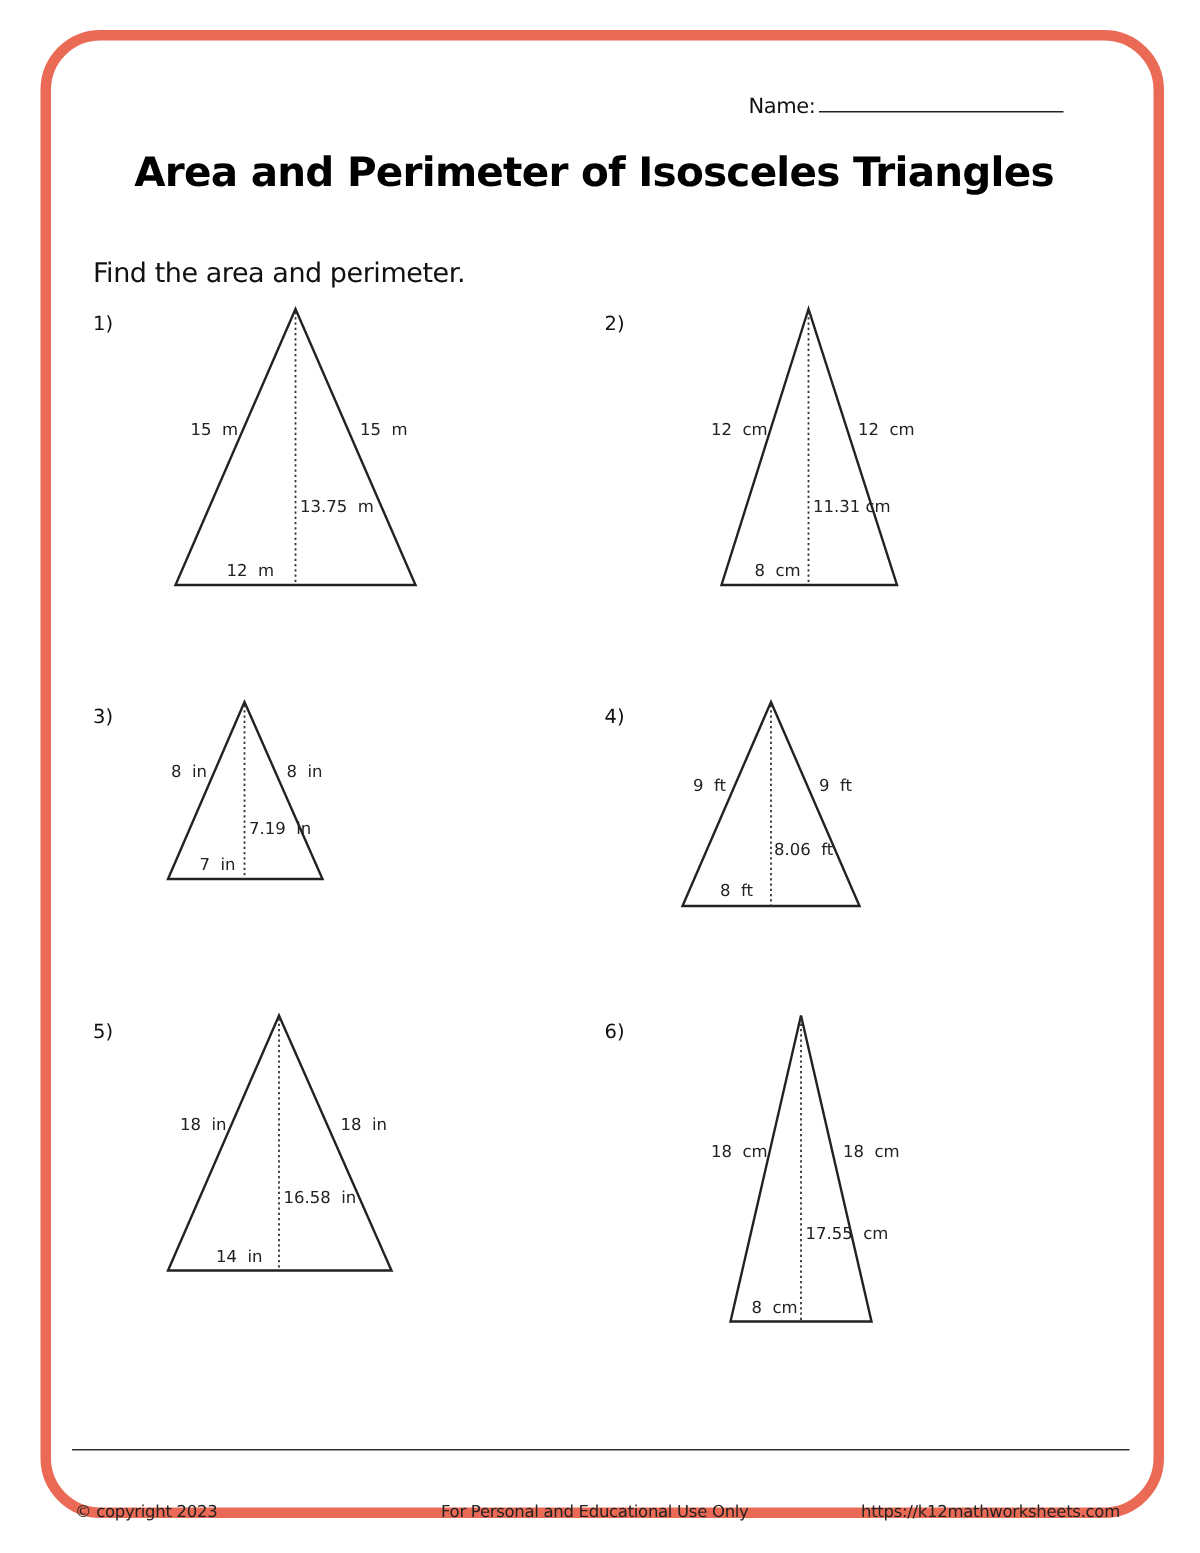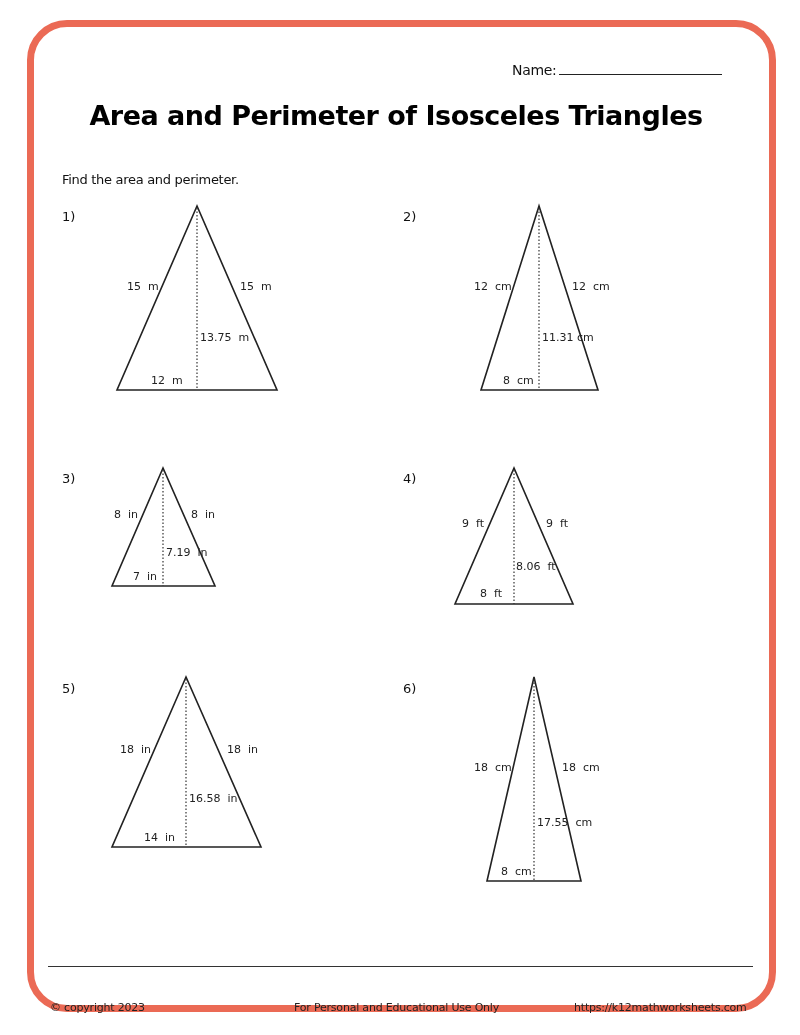--- a/index.html
+++ b/index.html
@@ -1,26 +1,26 @@
 <!DOCTYPE html>
 <html><head>
 <meta charset="utf-8">
 <style>
   html, body { margin: 0; padding: 0; background: #ffffff; }
   body { width: 800px; height: 1035px; position: relative; overflow: hidden;
          font-family: "DejaVu Sans", "Liberation Sans", sans-serif; color: #111; }
   .frame { position: absolute; left: 27px; top: 20px; width: 735px; height: 978px;
            border: 7px solid #EB6A55; border-radius: 40px; box-sizing: content-box; }
-  .name-line { position: absolute; left: 512px; top: 62px; font-size: 14px; letter-spacing: -0.3px; }
+  .name-line { position: absolute; left: 499px; top: 62px; font-size: 14px; letter-spacing: -0.3px; }
   .name-line .blank { display: inline-block; width: 163px; border-bottom: 1px solid #222;
                       margin-left: 2px; vertical-align: baseline; height: 12px; }
   .title { position: absolute; left: 0; width: 792px; top: 100px; text-align: center;
            font-family: "DejaVu Sans", sans-serif; font-weight: bold; font-size: 27px;
            letter-spacing: -0.5px; color: #000; }
-  .instructions { position: absolute; left: 62px; top: 172px; font-size: 13px; letter-spacing: -0.3px; }
+  .instructions { position: absolute; left: 62px; top: 172px; font-size: 18px; letter-spacing: -0.3px; }
   .qnum { position: absolute; font-size: 13px; }
   svg.figures { position: absolute; left: 0; top: 0; }
   svg text { font-family: "DejaVu Sans", sans-serif; font-size: 11px; fill: #222; }
   .footer-rule { position: absolute; left: 48px; top: 966px; width: 705px; height: 0;
                  border-top: 1.5px solid #333; }
   .footer { position: absolute; top: 1001px; font-size: 11px; letter-spacing: -0.2px; color: #222; }
 </style>
 </head>
 <body>
 

